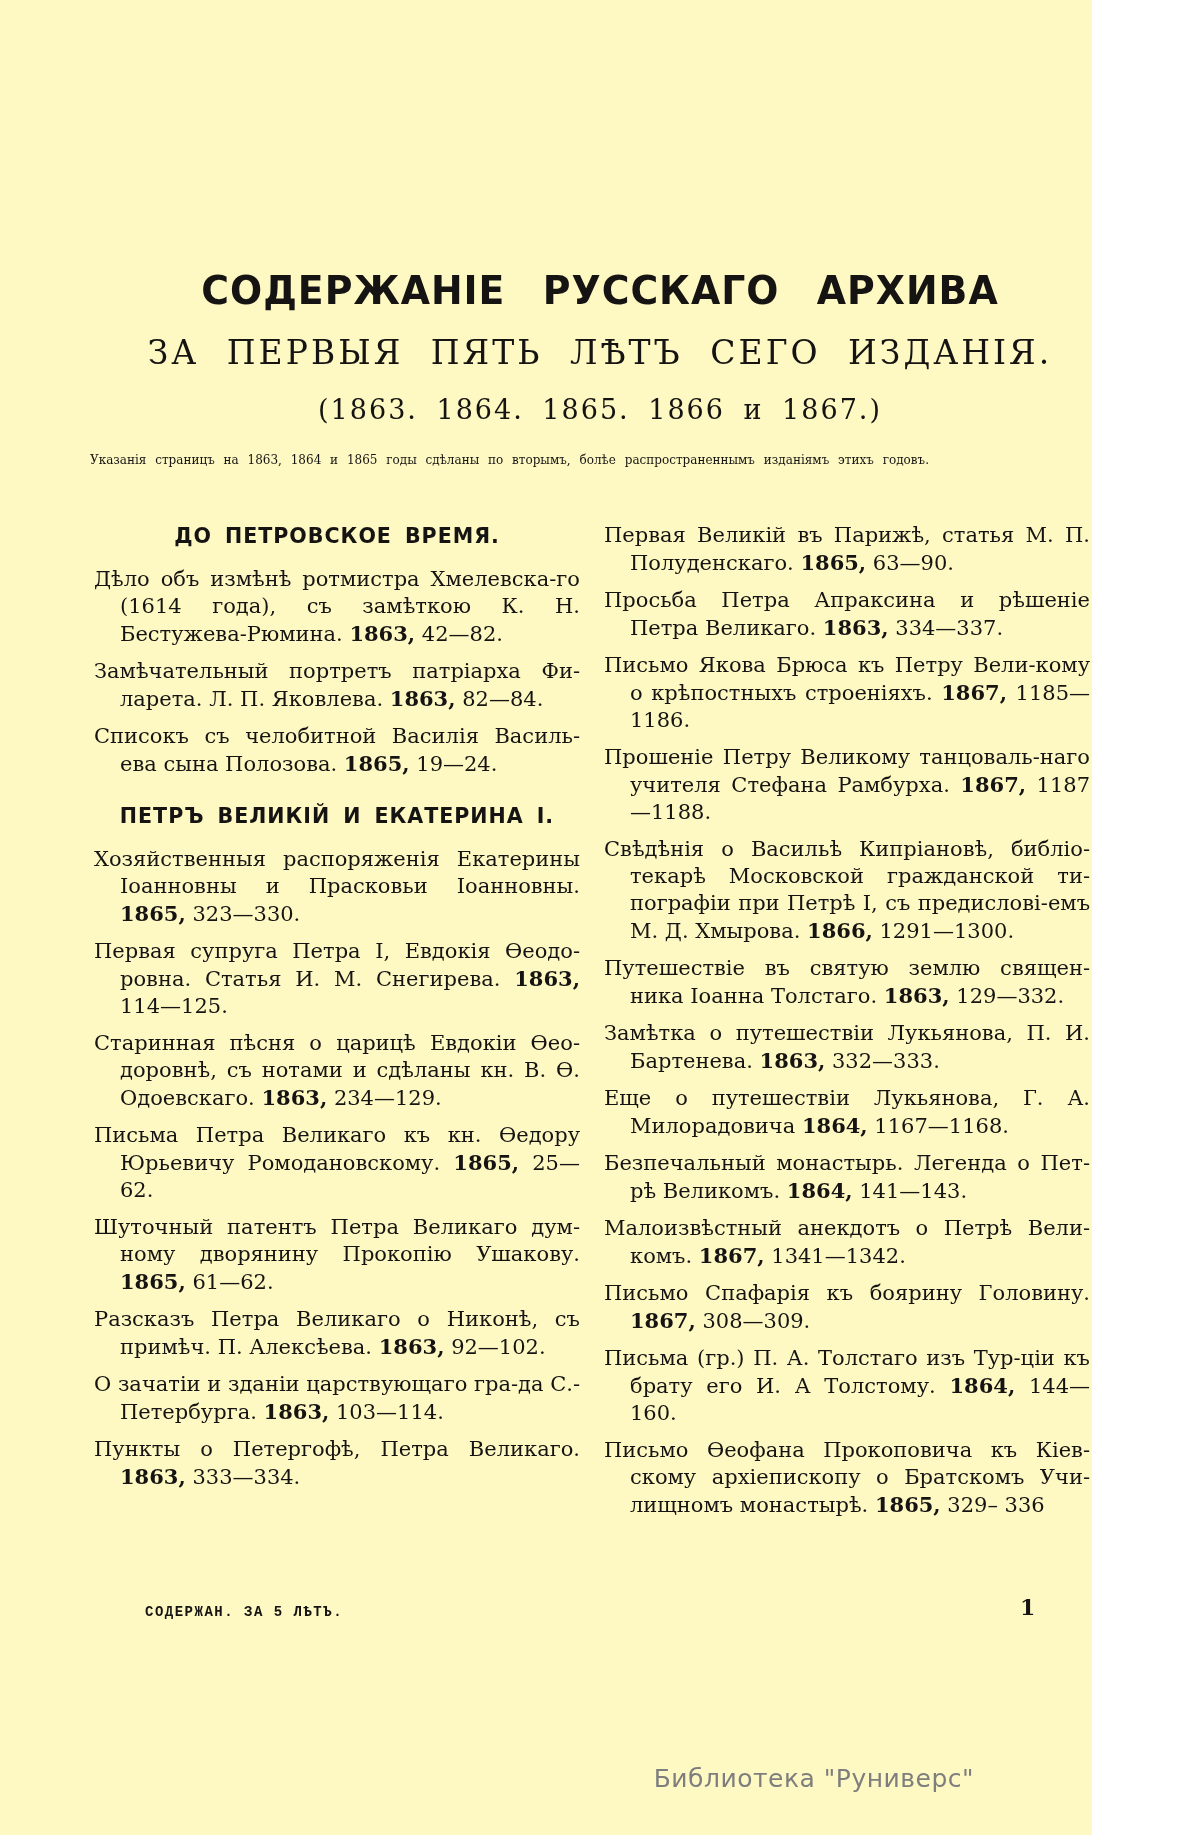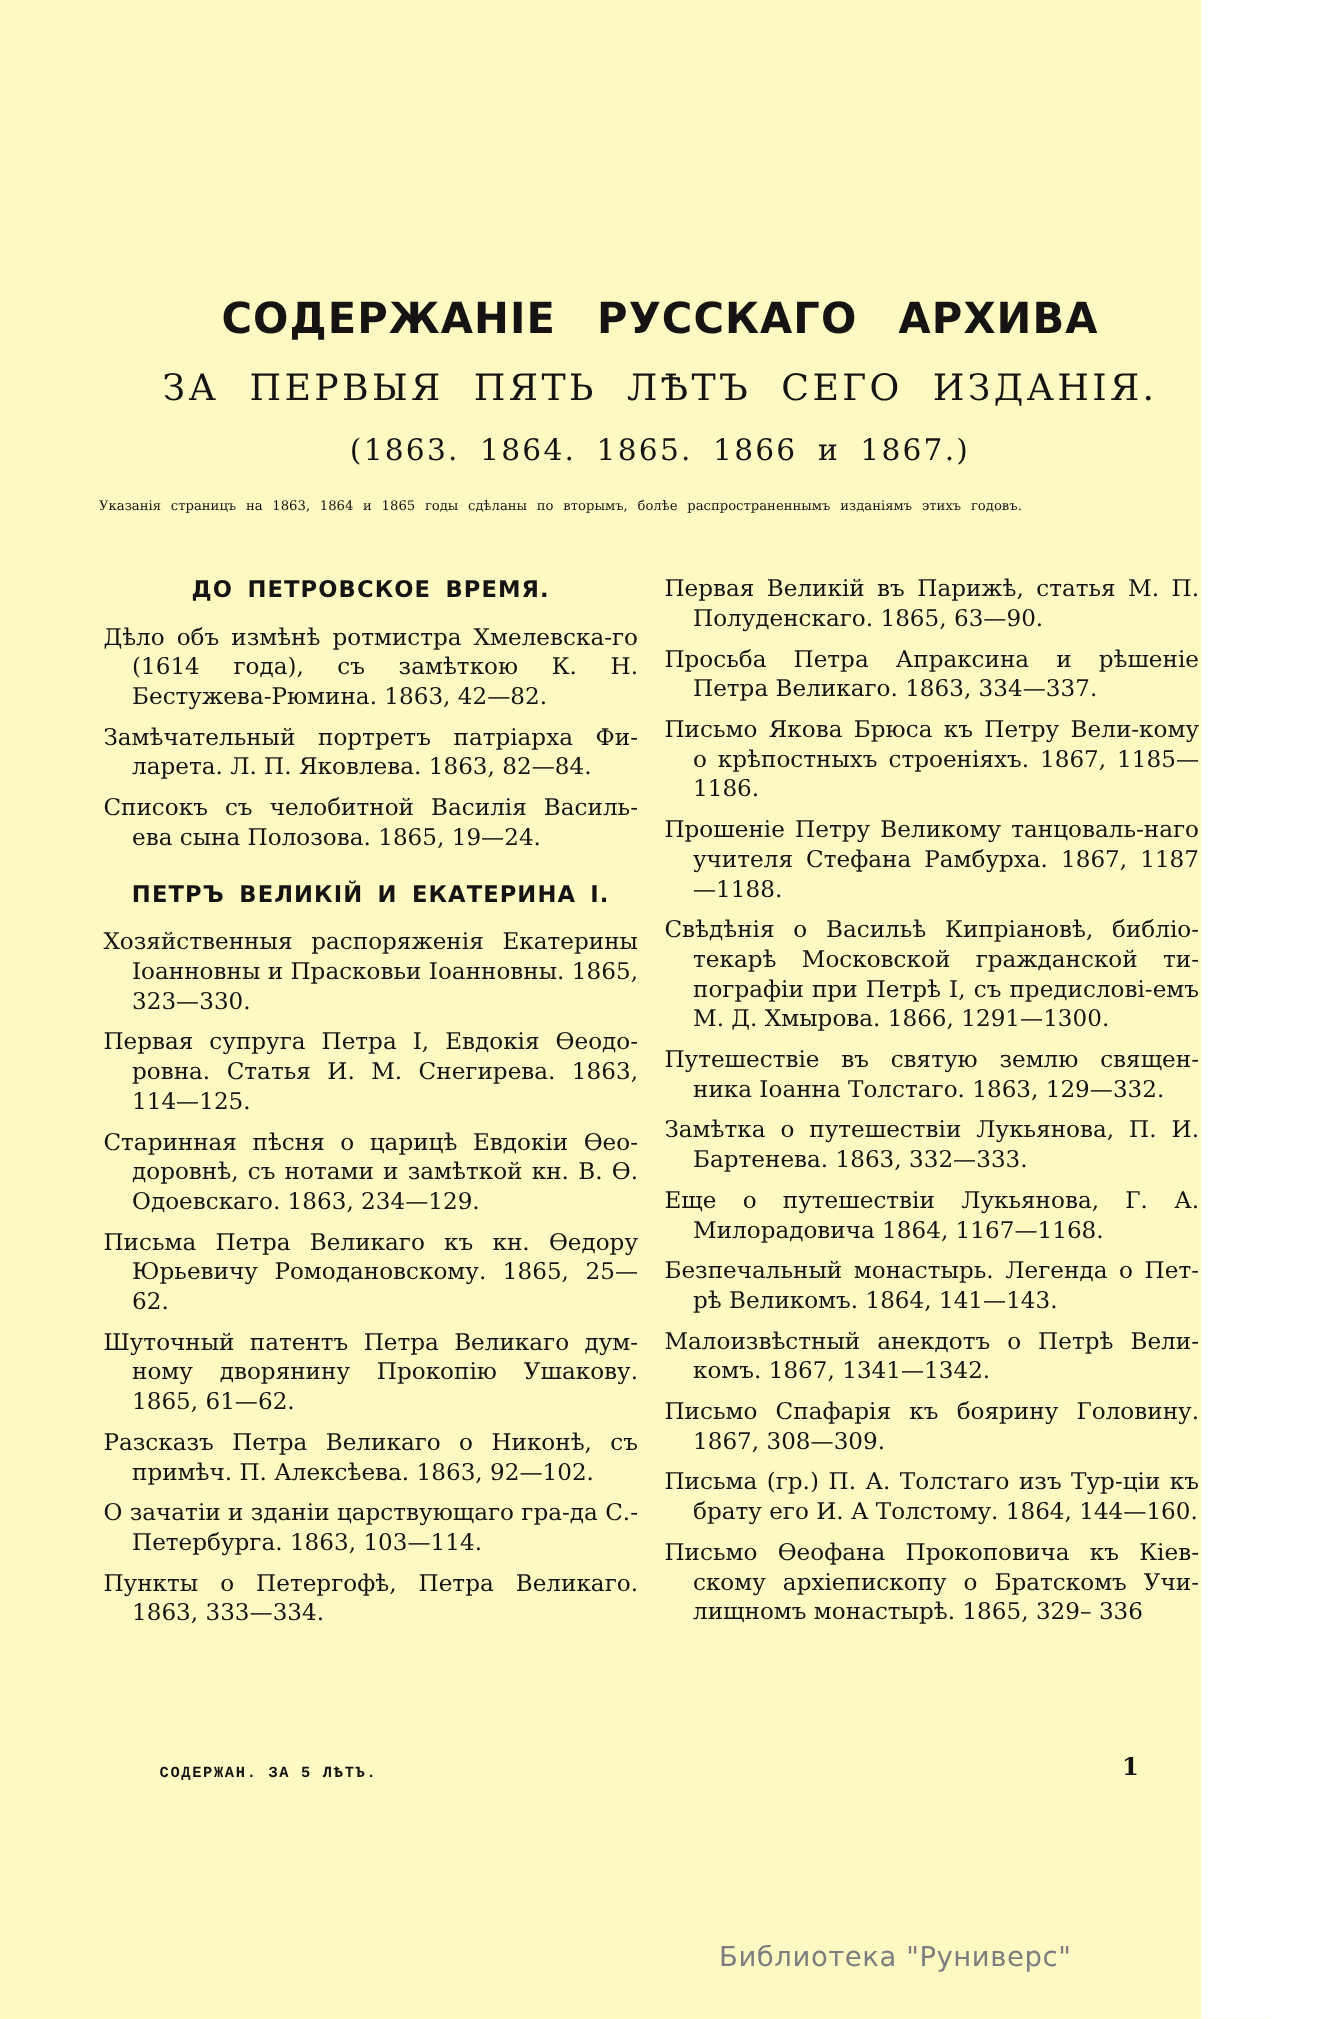--- a/index.html
+++ b/index.html
@@ -50,21 +50,21 @@
     margin:26px 0 18px 0;
     transform:scaleX(0.98);
   }
   .col .sec-header:first-child { margin-top:2px; }
   .entry {
     font-size:21px; line-height:27px;
     text-align:justify;
     margin:0 0 10px 0;
     padding-left:26px; text-indent:-26px;
   }
-  .yr { font-weight:normal;margin-top:39px; }
+  .yr { font-weight:bold;margin-top:39px; }
   .sig {
     position:absolute; left:145px; top:1604px;
     font-size:14px; font-weight:bold; letter-spacing:1.5px;font-family:Liberation Mono, monospace;
   }
   .pagenum {
     position:absolute; left:1020px; top:1594px;
     font-size:22px; font-weight:bold;
   }
   .watermark {
     position:absolute; right:118px; top:1764px;
@@ -87,21 +87,21 @@
 
   <div class="columns">
     <div class="col" id="col-left">
         <div class="sec-header">ДО ПЕТРОВСКОЕ ВРЕМЯ.</div>
         <p class="entry"><span>Дѣло объ измѣнѣ ротмистра Хмелевска-го (1614 года), съ замѣткою К. Н. Бестужева-Рюмина. </span><b class="yr">1863,</b><span> 42—82.</span></p>
         <p class="entry"><span>Замѣчательный портретъ патріарха Фи-ларета. Л. П. Яковлева. </span><b class="yr">1863,</b><span> 82—84.</span></p>
         <p class="entry"><span>Списокъ съ челобитной Василія Василь-ева сына Полозова. </span><b class="yr">1865,</b><span> 19—24.</span></p>
         <div class="sec-header">ПЕТРЪ ВЕЛИКІЙ И ЕКАТЕРИНА I.</div>
         <p class="entry"><span>Хозяйственныя распоряженія Екатерины Іоанновны и Прасковьи Іоанновны. </span><b class="yr">1865,</b><span> 323—330.</span></p>
         <p class="entry"><span>Первая супруга Петра I, Евдокія Ѳеодо-ровна. Статья И. М. Снегирева. </span><b class="yr">1863,</b><span> 114—125.</span></p>
-        <p class="entry"><span>Старинная пѣсня о царицѣ Евдокіи Ѳео-доровнѣ, съ нотами и замѣткой кн. В. Ѳ. Одоевскаго. </span><b class="yr">1863,</b><span> 234—129.</span></p>
+        <p class="entry"><span>Старинная пѣсня о царицѣ Евдокіи Ѳео-доровнѣ, съ нотами и сдѣланы кн. В. Ѳ. Одоевскаго. </span><b class="yr">1863,</b><span> 234—129.</span></p>
         <p class="entry"><span>Письма Петра Великаго къ кн. Ѳедору Юрьевичу Ромодановскому. </span><b class="yr">1865,</b><span> 25—62.</span></p>
         <p class="entry"><span>Шуточный патентъ Петра Великаго дум-ному дворянину Прокопію Ушакову. </span><b class="yr">1865,</b><span> 61—62.</span></p>
         <p class="entry"><span>Разсказъ Петра Великаго о Никонѣ, съ примѣч. П. Алексѣева. </span><b class="yr">1863,</b><span> 92—102.</span></p>
         <p class="entry"><span>О зачатіи и зданіи царствующаго гра-да С.-Петербурга. </span><b class="yr">1863,</b><span> 103—114.</span></p>
         <p class="entry"><span>Пункты о Петергофѣ, Петра Великаго. </span><b class="yr">1863,</b><span> 333—334.</span></p>
       </div>
     <div class="col" id="col-right">
         <p class="entry"><span>Первая Великій въ Парижѣ, статья М. П. Полуденскаго. </span><b class="yr">1865,</b><span> 63—90.</span></p>
         <p class="entry"><span>Просьба Петра Апраксина и рѣшеніе Петра Великаго. </span><b class="yr">1863,</b><span> 334—337.</span></p>
         <p class="entry"><span>Письмо Якова Брюса къ Петру Вели-кому о крѣпостныхъ строеніяхъ. </span><b class="yr">1867,</b><span> 1185—1186.</span></p>

